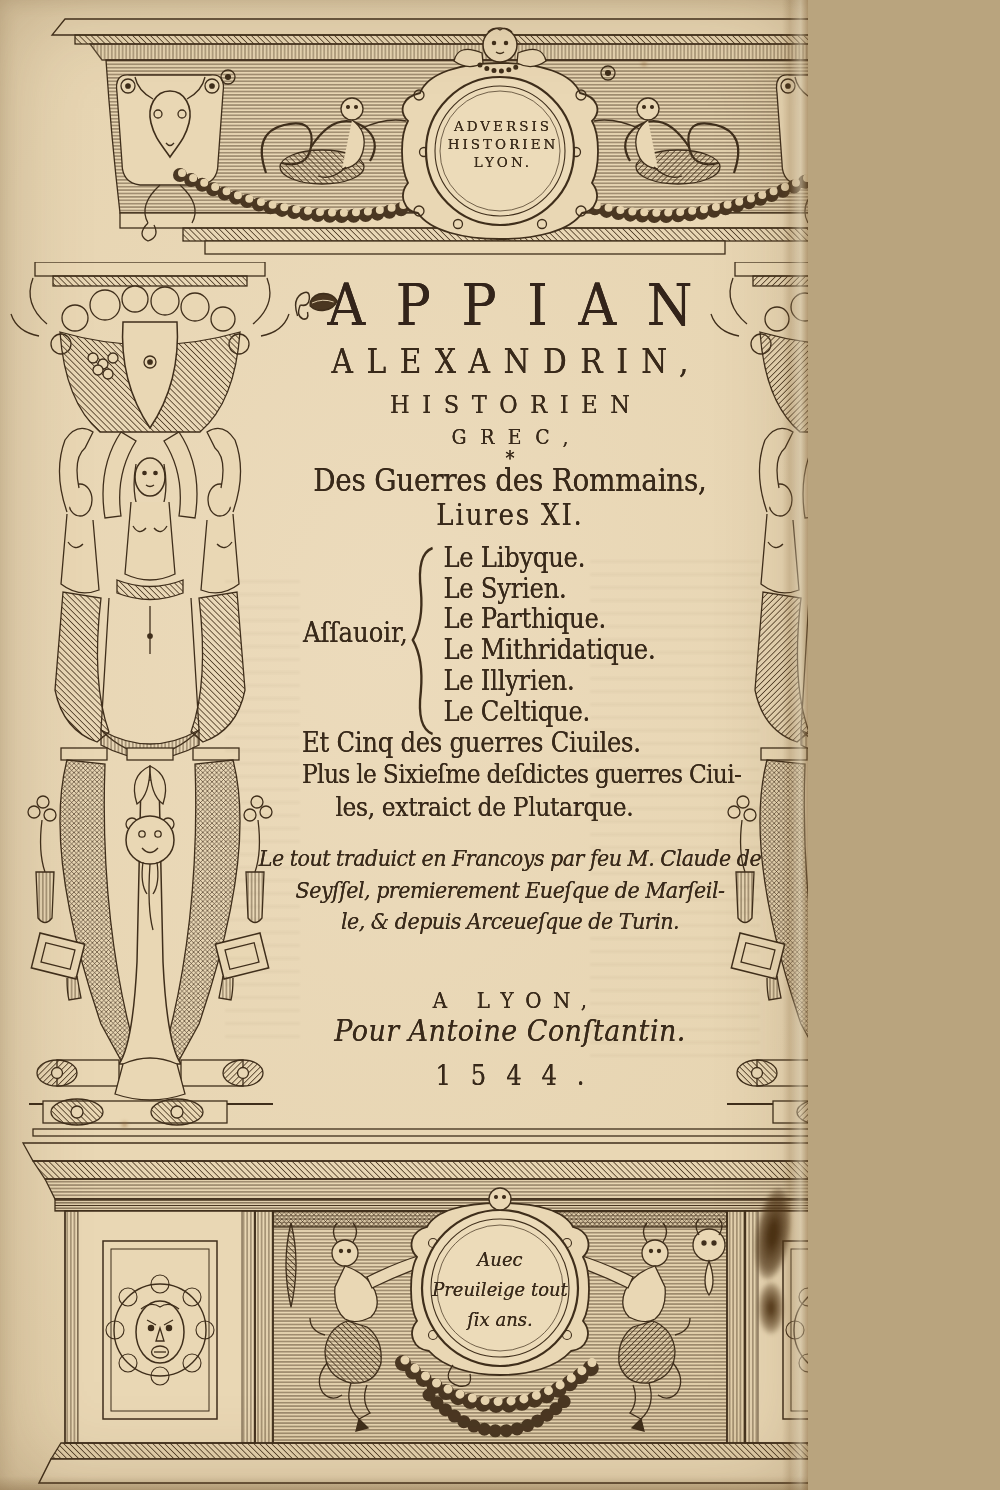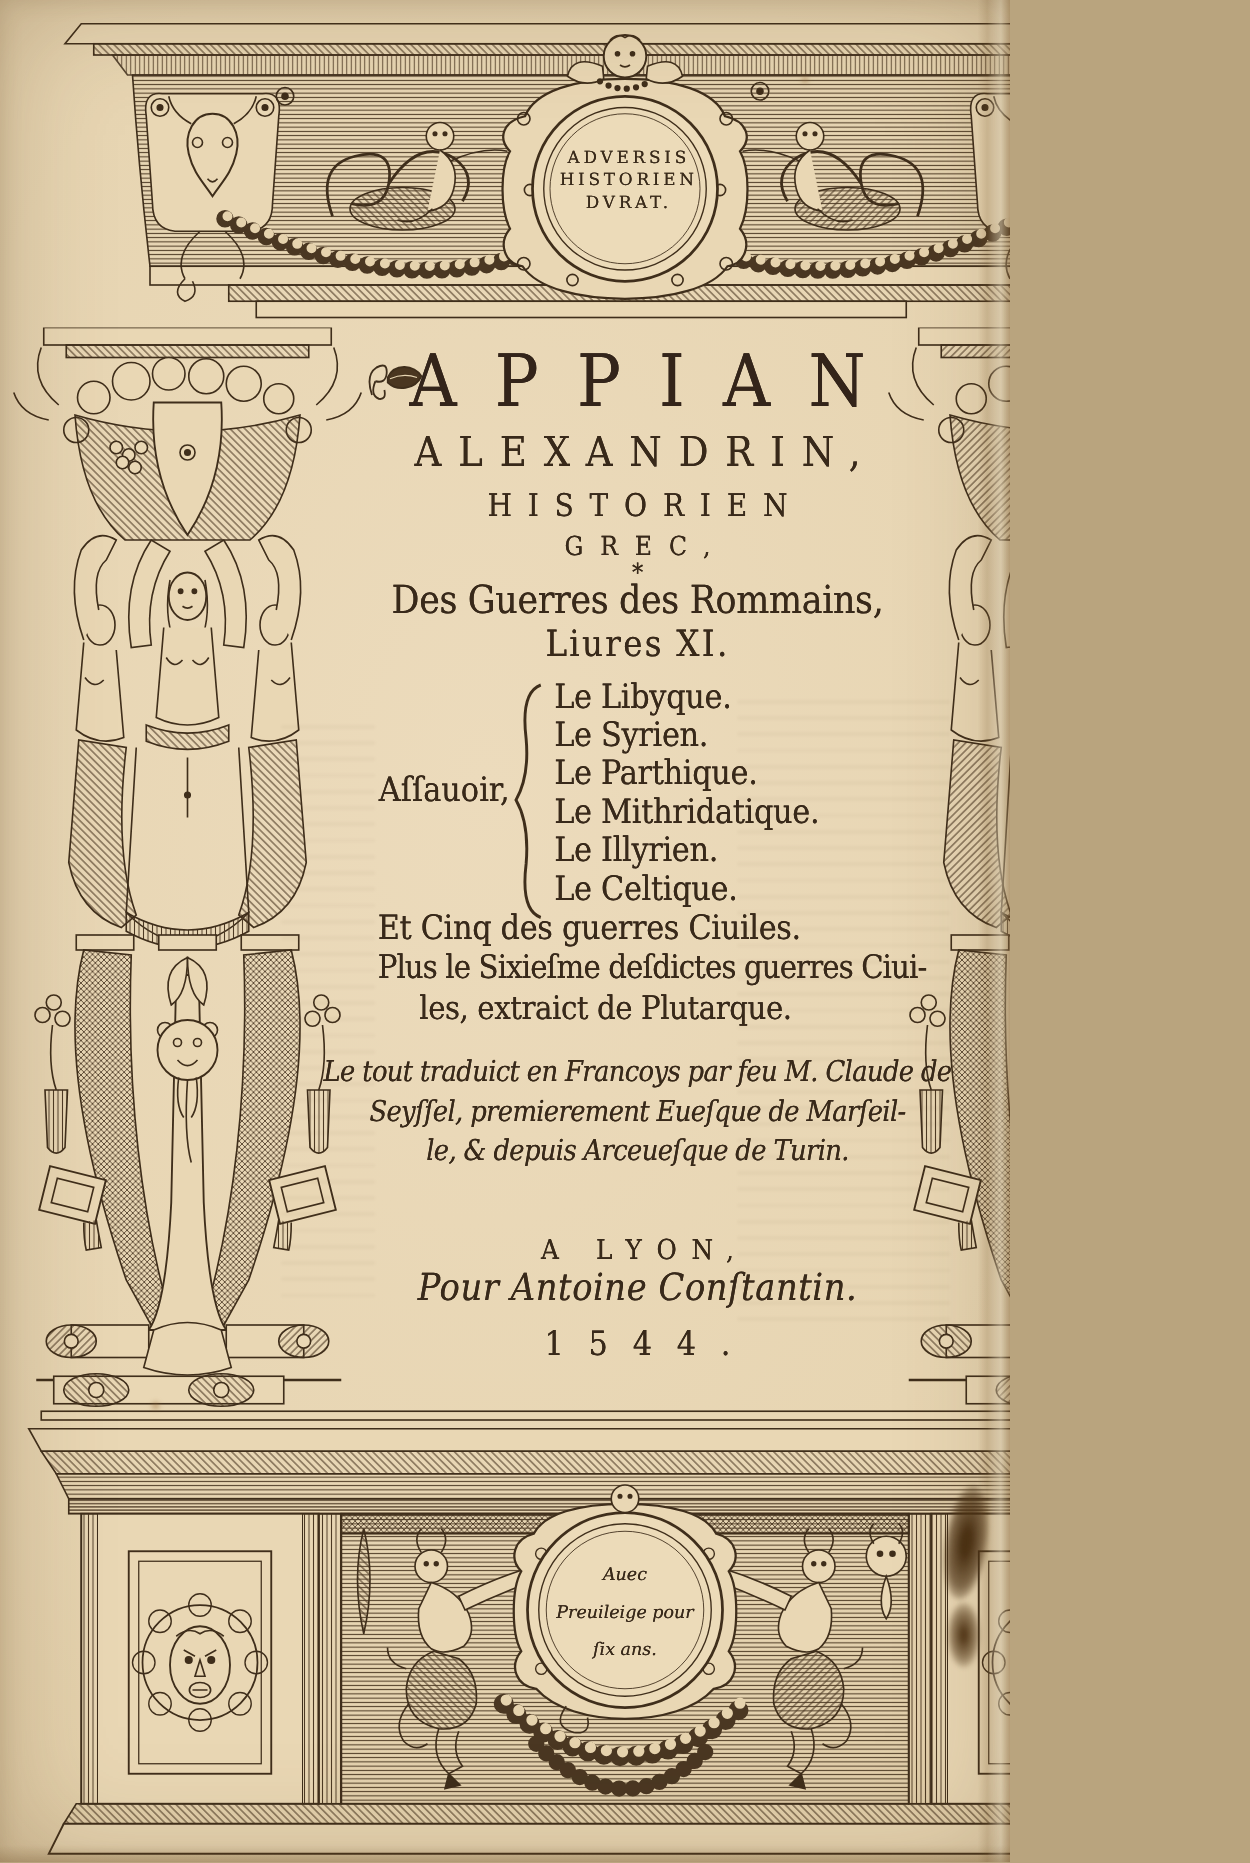--- a/index.html
+++ b/index.html
@@ -42,21 +42,21 @@
   .t-plus{top:761px;left:129px;font-size:26px;letter-spacing:-.8px;}
   .t-les{top:794px;left:166px;font-size:26px;letter-spacing:-.4px;}
   .t-it{font-style:italic;font-size:23px;letter-spacing:-.6px;}
   .t-it1{top:847px;} .t-it2{top:879px;} .t-it3{top:910px;}
   .t-lyon{top:990px;font-size:22px;letter-spacing:13px;text-indent:13px;}
   .t-pub{top:1016px;font-style:italic;font-size:30px;letter-spacing:.5px;}
   .t-year{top:1062px;font-size:27px;letter-spacing:22px;text-indent:22px;}
   .motto{position:absolute;left:420px;top:117px;width:166px;text-align:center;
     font-size:13.5px;letter-spacing:3px;line-height:18px;color:#3a2b1b;text-shadow:0 0 .4px currentColor;}
   .priv{position:absolute;left:410px;top:1245px;width:180px;text-align:center;
-    font-style:italic;font-size:14px;line-height:30px;color:#38291a;text-shadow:0 0 .4px currentColor;}
+    font-style:italic;font-size:18px;line-height:30px;color:#38291a;text-shadow:0 0 .4px currentColor;}
 </style>
 </head>
 <body>
 
 <div class="sheet">
 
   <svg style="left:20px;top:15px" width="960" height="252" viewBox="0 0 960 252">
     <defs>
       <pattern id="pH" width="4" height="3.4" patternUnits="userSpaceOnUse">
           <path d="M0 1.7H4" stroke="#4d3a24" stroke-width="0.85"></path>
@@ -392,21 +392,21 @@
         <path d="M388,268 Q485,352 582,268" stroke="#4a3722" stroke-width="16" stroke-linecap="round" stroke-dasharray="0 13"></path>
         <path d="M390,265 Q485,348 580,265" stroke="#e6d3ae" stroke-width="9" stroke-linecap="round" stroke-dasharray="0 13"></path>
         <path d="M414,300 Q485,372 556,300" stroke="#4a3722" stroke-width="13" stroke-linecap="round" stroke-dasharray="0 11"></path>
       </g>
     </g>
   </svg>
 
   <div class="motto">
     <div>ADVERSIS</div>
     <div>HISTORIEN</div>
-    <div>DVRAT.</div>
+    <div>LYON.</div>
   </div>
 
   <div class="textcol">
     <svg style="left:118px;top:286px" width="52" height="40" viewBox="0 0 52 40">
       <g stroke="#3f2e1b" fill="none" stroke-width="1.6">
         <path d="M6,30 Q0,14 10,8 Q20,3 19,13 Q18,21 9,19"></path>
         <path d="M9,19 Q4,30 12,33 Q19,34 17,26"></path>
         <path d="M20,16 C26,4 44,6 50,15 C44,26 28,27 20,20 Z" fill="#4a3620"></path>
         <path d="M22,17 Q34,12 46,16" stroke="#e7d5b2" stroke-width="1"></path>
       </g>
@@ -438,21 +438,21 @@
     <div class="tl t-it t-it2">Seyſſel, premierement Eueſque de Marſeil-</div>
     <div class="tl t-it t-it3">le, &amp; depuis Arceueſque de Turin.</div>
 
     <div class="tl t-lyon">A LYON,</div>
     <div class="tl t-pub">Pour Antoine Conſtantin.</div>
     <div class="tl t-year">1544.</div>
   </div>
 
   <div class="priv">
     <div>Auec</div>
-    <div>Preuileige pour</div>
+    <div>Preuileige tout</div>
     <div>ſix ans.</div>
   </div>
 
   <div class="showthrough" style="left:590px;top:560px;width:170px;height:500px"></div>
   <div class="showthrough" style="left:225px;top:580px;width:75px;height:460px"></div>
   <div class="showthrough" style="left:840px;top:300px;width:120px;height:420px;opacity:.3"></div>
   <div class="stain s1"></div>
   <div class="stain s2"></div>
   <div class="fox" style="left:874px;top:146px;width:10px;height:10px"></div>
   <div class="fox" style="left:812px;top:478px;width:8px;height:8px"></div>

